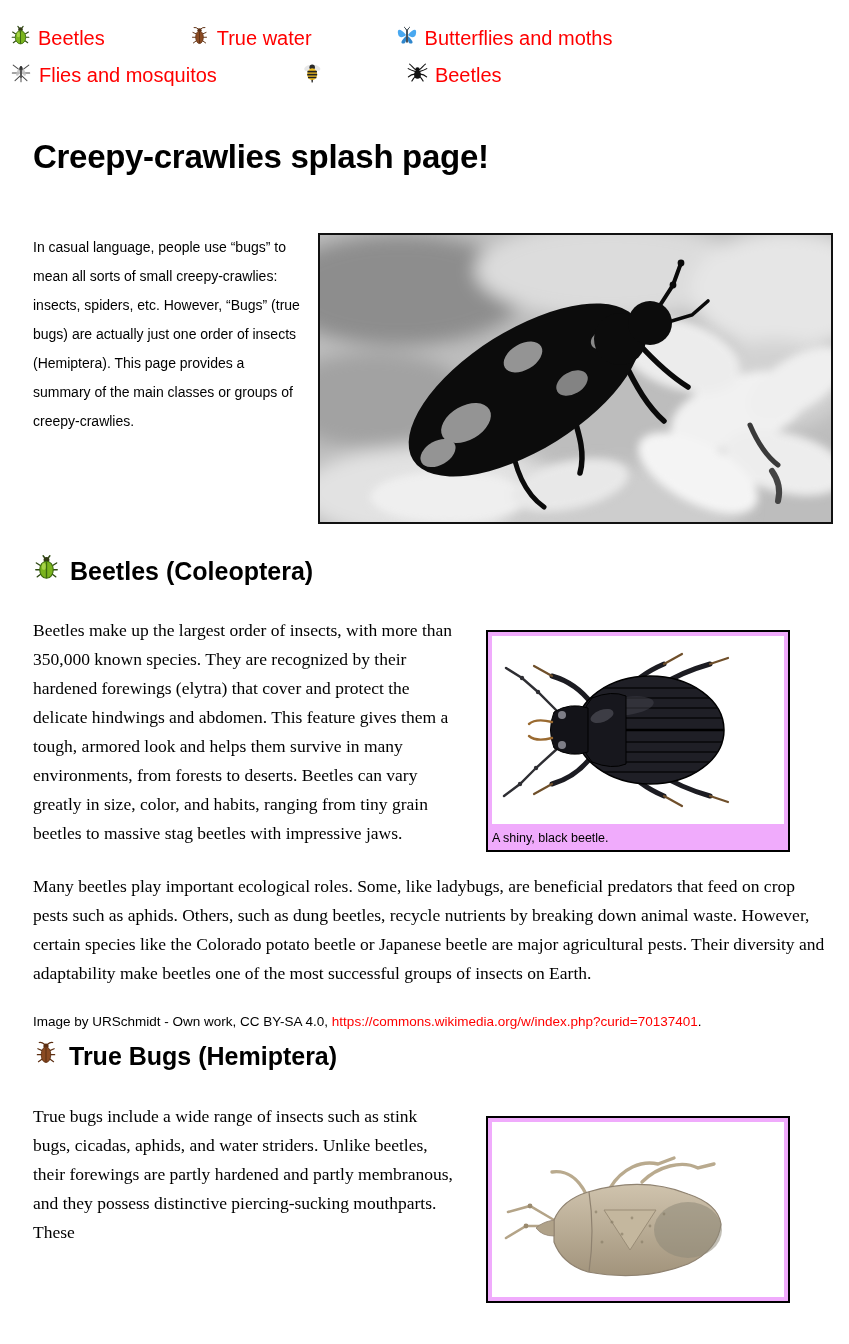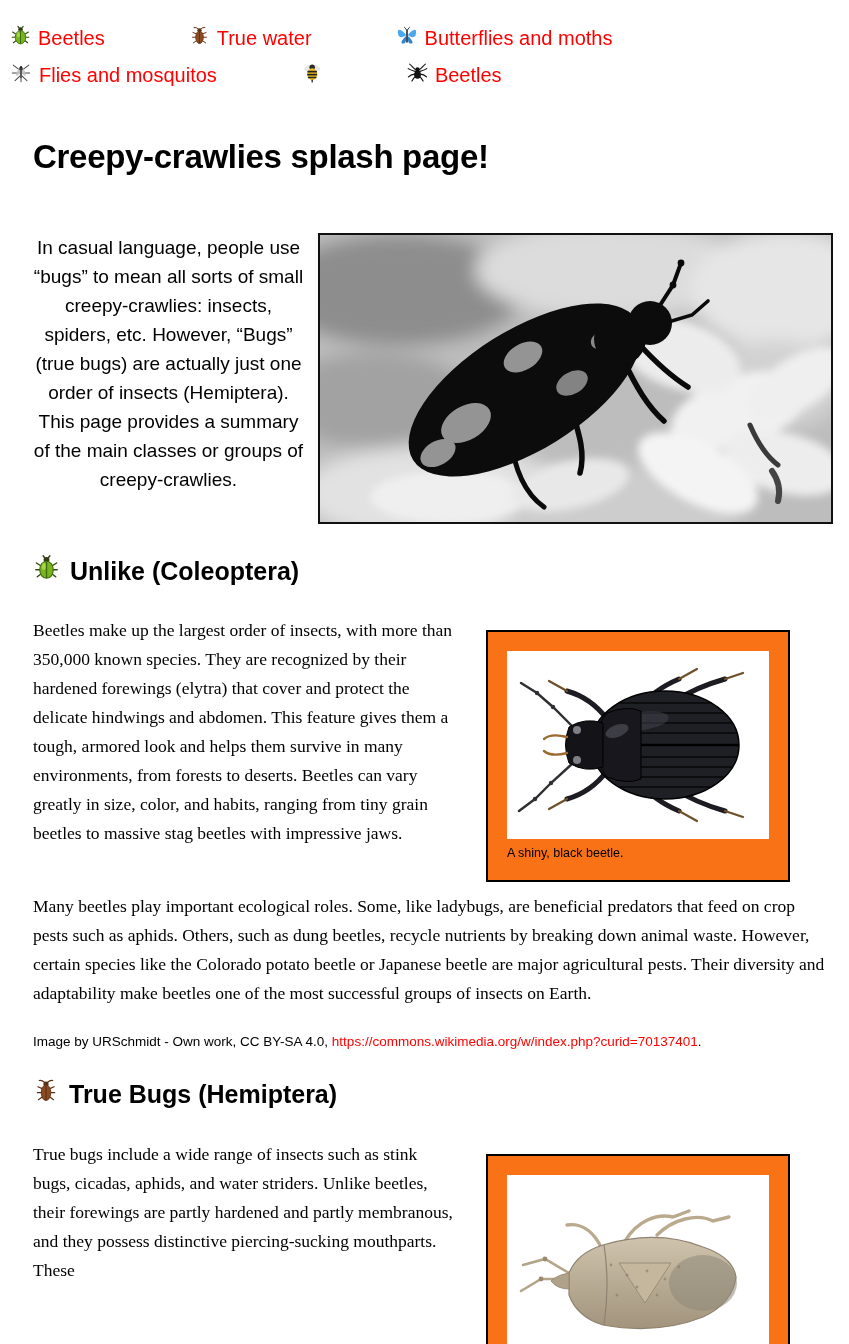--- a/index.html
+++ b/index.html
@@ -20,40 +20,40 @@
     color:#ff0000;text-decoration:none;font-size:20px;line-height:26px;
   }
   nav a svg{flex:none;}
   
   h1{
     margin:48px 0 0 0;font-size:33px;line-height:40px;
     font-weight:bold;letter-spacing:-0.3px;
   }
   
   .intro{margin-top:56px;display:flex;gap:14px;}
-  .intro-text{flex:1;font-size:19px;line-height:29px;margin:0;text-align:center;}
+  .intro-text{flex:1;font-size:14px;line-height:29px;margin:0;}
   .intro-photo{
     flex:none;width:515px;height:291px;box-sizing:border-box;
     border:2px solid #111;background:#c4c4c4;
   }
   .intro-photo svg{display:block;width:100%;height:100%;}
   
   h2{
     font-size:25px;line-height:32px;font-weight:bold;
     margin:30px 0 28px 0;display:flex;align-items:center;gap:10px;
   }
-  h2.second{margin-top:24px;}
+  h2.second{margin-top:6px;}
   p.body-text{font-size:17.5px;line-height:29px;margin:0 0 24px 0;font-family:Liberation Serif, serif;}
   .attribution{font-size:13.5px;line-height:20px;margin:24px 0 0 0;}
   .attribution a{color:#ff0000;text-decoration:none;}
   
   .figure{
     float:right;width:304px;box-sizing:border-box;
-    background:#f97316;border:2px solid #000;
-    padding:19px;margin:14px 43px 10px 28px;
+    background:#f0abfc;border:2px solid #000;
+    padding:4px;margin:14px 43px 10px 28px;
   }
   .figure .img-box{background:#fff;}
   .figure .img-box svg{display:block;}
   .figure figcaption{font-size:12.5px;line-height:16px;margin-top:6px;color:#000;}
   figure{margin:0;}
   .clearfix::after{content:"";display:table;clear:both;}
 </style>
 </head>
 <body>
 
@@ -226,21 +226,21 @@
             <line x1="18" y1="14" x2="21.5" y2="14"></line>
             <line x1="17.2" y1="18" x2="20.2" y2="20.2"></line>
             <line x1="10.5" y1="3.6" x2="9" y2="1.6"></line>
             <line x1="13.5" y1="3.6" x2="15" y2="1.6"></line>
           </g>
           <circle cx="12" cy="5.2" r="2.6" fill="#333b14"></circle>
           <ellipse cx="12" cy="14" rx="6" ry="7.6" fill="#7ab41d" stroke="#3c6b0f"></ellipse>
           <line x1="12" y1="6.8" x2="12" y2="21.4" stroke="#3c6b0f" stroke-width="1.2"></line>
           <ellipse cx="9.6" cy="11" rx="1.8" ry="3" fill="#b9e05a" opacity="0.7"></ellipse>
         </svg></span>
-    <span>Unlike (Coleoptera)</span>
+    <span>Beetles (Coleoptera)</span>
   </h2>
 
   <div class="clearfix">
     <figure class="figure">
       <div class="img-box">
         <svg width="247" height="188" viewBox="0 0 247 188">
           <rect width="247" height="188" fill="#ffffff"></rect>
           <defs>
               <clipPath id="elyClip">
                 <ellipse cx="158" cy="94" rx="74" ry="54"></ellipse>

